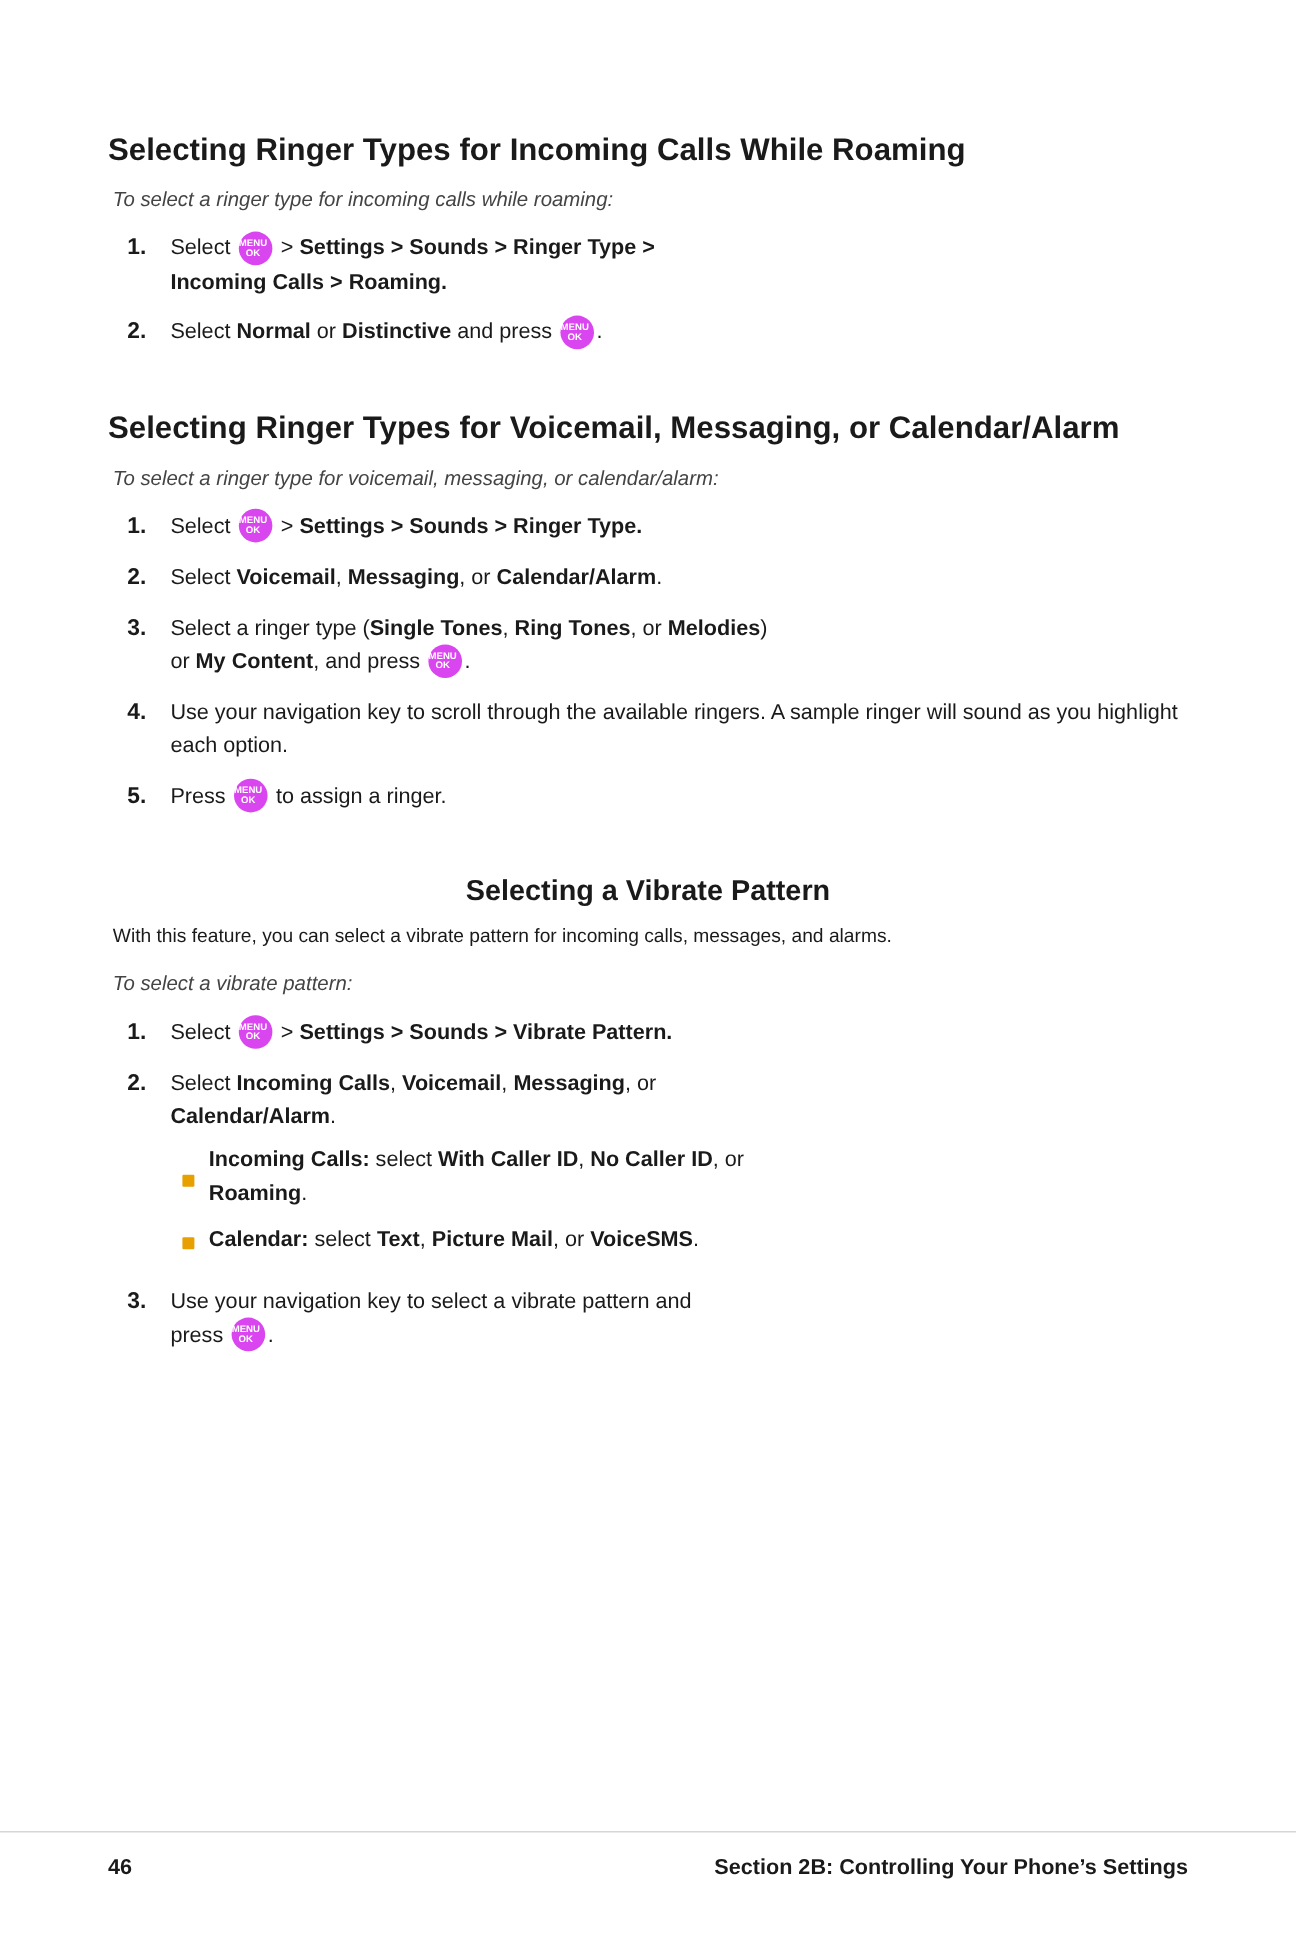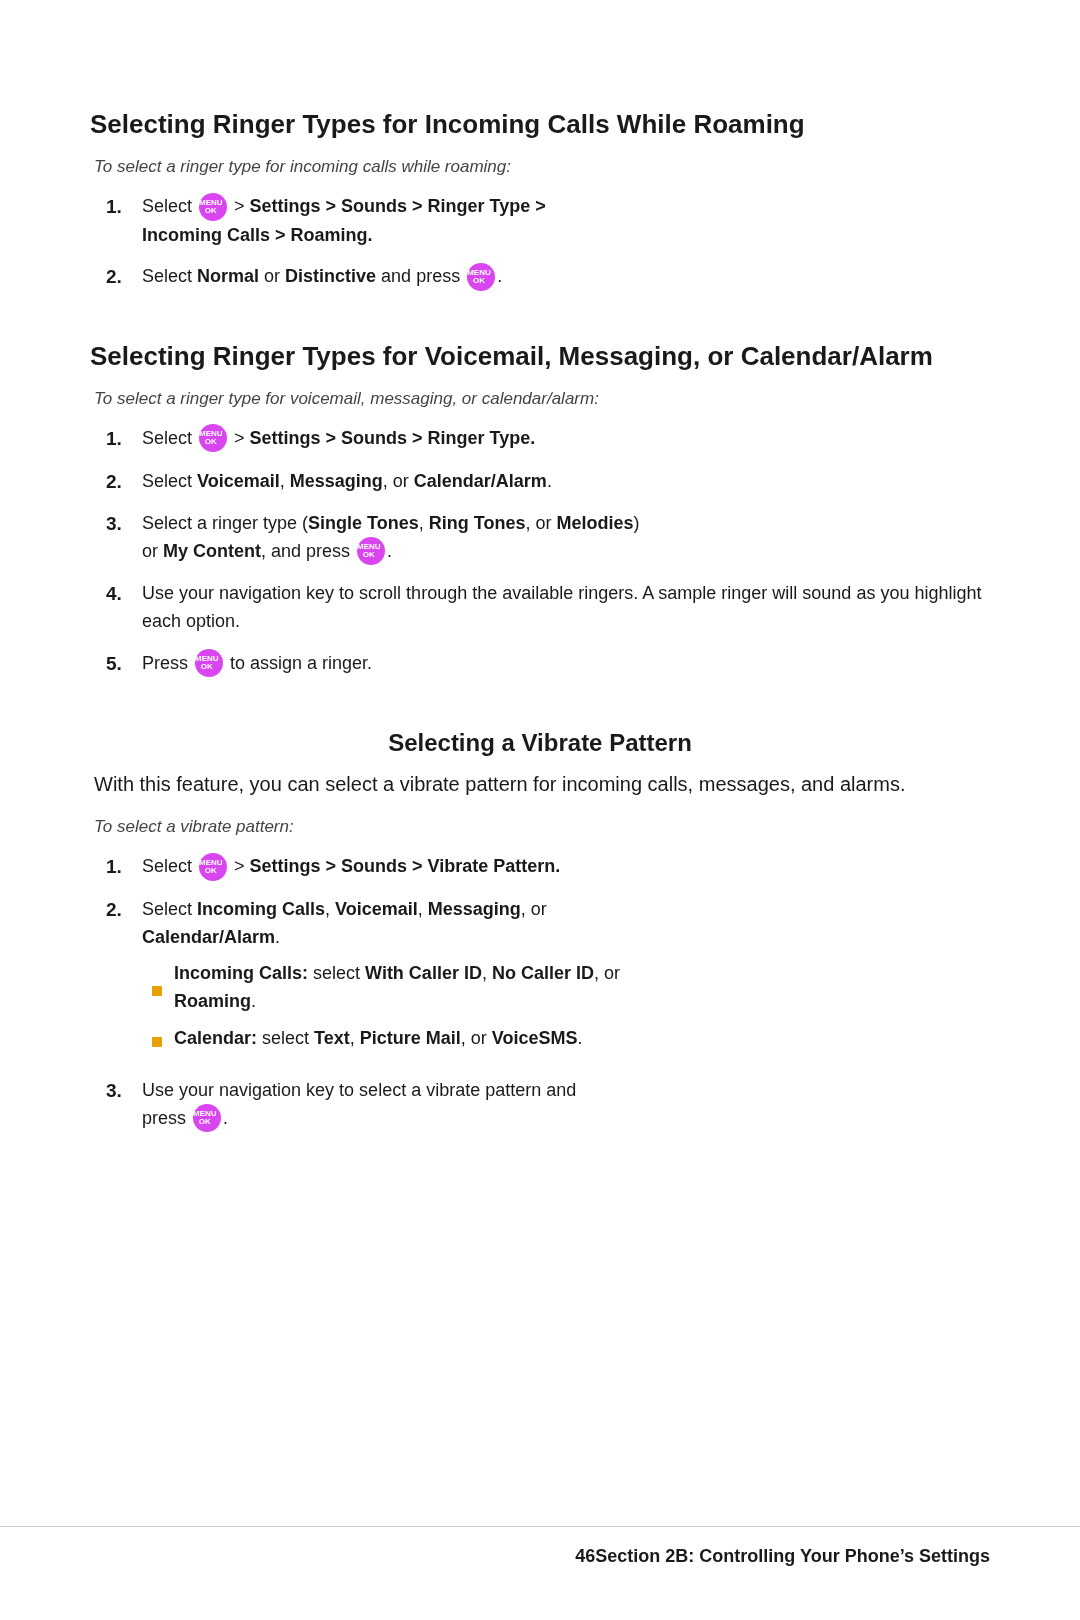--- a/index.html
+++ b/index.html
@@ -129,41 +129,41 @@
       font-size: 18px;
       line-height: 1.55;
     }
 
     .page-footer {
       position: absolute;
       bottom: 50px;
       left: 0;
       right: 0;
       display: flex;
-      justify-content: flex-end;
+      justify-content: space-between;
       align-items: center;
       padding: 0 90px;
       border-top: 1px solid #ccc;
       padding-top: 16px;
     }
 
     .footer-page-num {
       font-size: 18px;
       font-weight: 900;
       color: #1a1a1a;
     }
 
     .footer-section {
       font-size: 18px;
       font-weight: 700;
       color: #1a1a1a;
     }
 
     .body-intro {
-      font-size: 20px;
+      font-size: 16px;
       margin-bottom: 14px;
       line-height: 1.6;
       padding-left: 4px;
     }
   </style>
 </head>
 <body>
 
 <div class="page-content">
 

